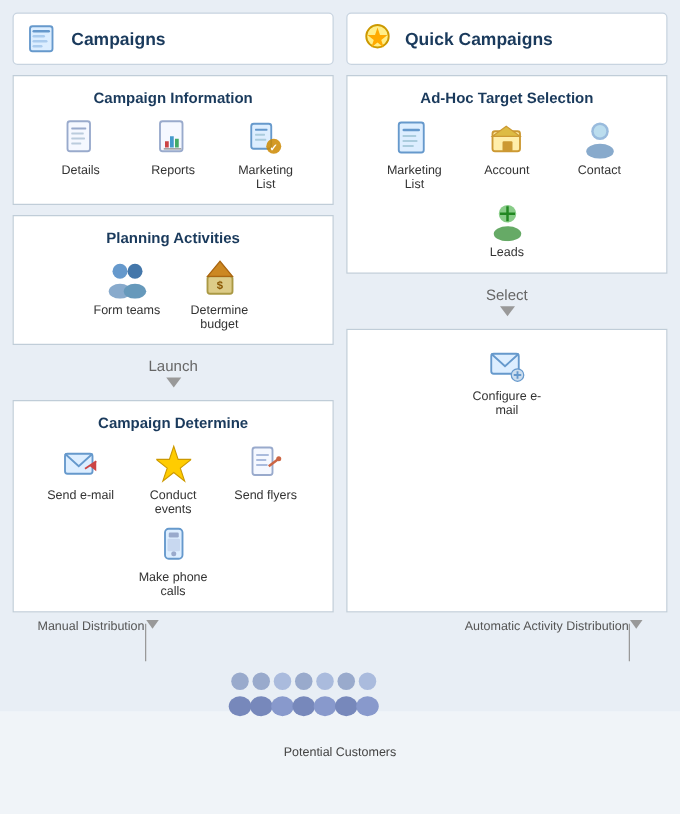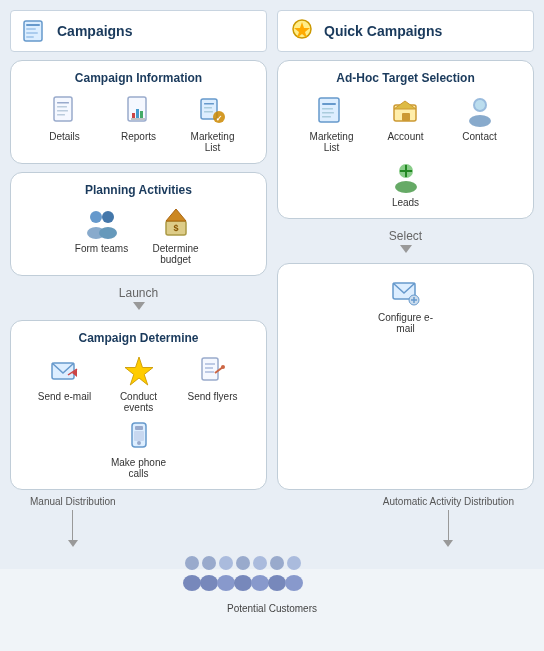--- a/index.html
+++ b/index.html
@@ -45,21 +45,21 @@
       border: 1px solid #c8d4e0;
       border-radius: 4px;
       font-size: 14px;
       font-weight: 600;
       color: #1a3a5c;
     }
 
     .box {
       background: white;
       border: 1px solid #c0cdd8;
-      border-radius: 12px;
+      border-radius: 0;
       padding: 10px;
       position: relative;
     }
 
     .box-title {
       text-align: center;
       font-weight: 600;
       font-size: 12px;
       color: #1a3a5c;
       margin-bottom: 8px;
@@ -121,22 +121,21 @@
       display: flex;
       width: 100%;
       justify-content: space-between;
       align-items: flex-start;
       padding: 0 20px;
       position: relative;
     }
 
     .bottom-arrow-item {
       display: flex;
-      flex-direction: column;
-      align-items: center;
+      flex-direction: row;
       font-size: 10px;
       color: #555;
     }
 
     .bottom-arrow-item .arrow-line {
       width: 1px;
       height: 30px;
       background: #999;
       margin-top: 3px;
     }
@@ -152,21 +151,21 @@
     .people-group {
       display: flex;
       align-items: center;
       margin-top: 4px;
     }
 
     .potential-customers-label {
       text-align: center;
       font-size: 10px;
       color: #444;
-      margin-top: 2px;
+      margin-top: 14px;
     }
 
     
     svg { display: block; }
 
     .header-icon {
       width: 28px;
       height: 28px;
     }
   </style>

